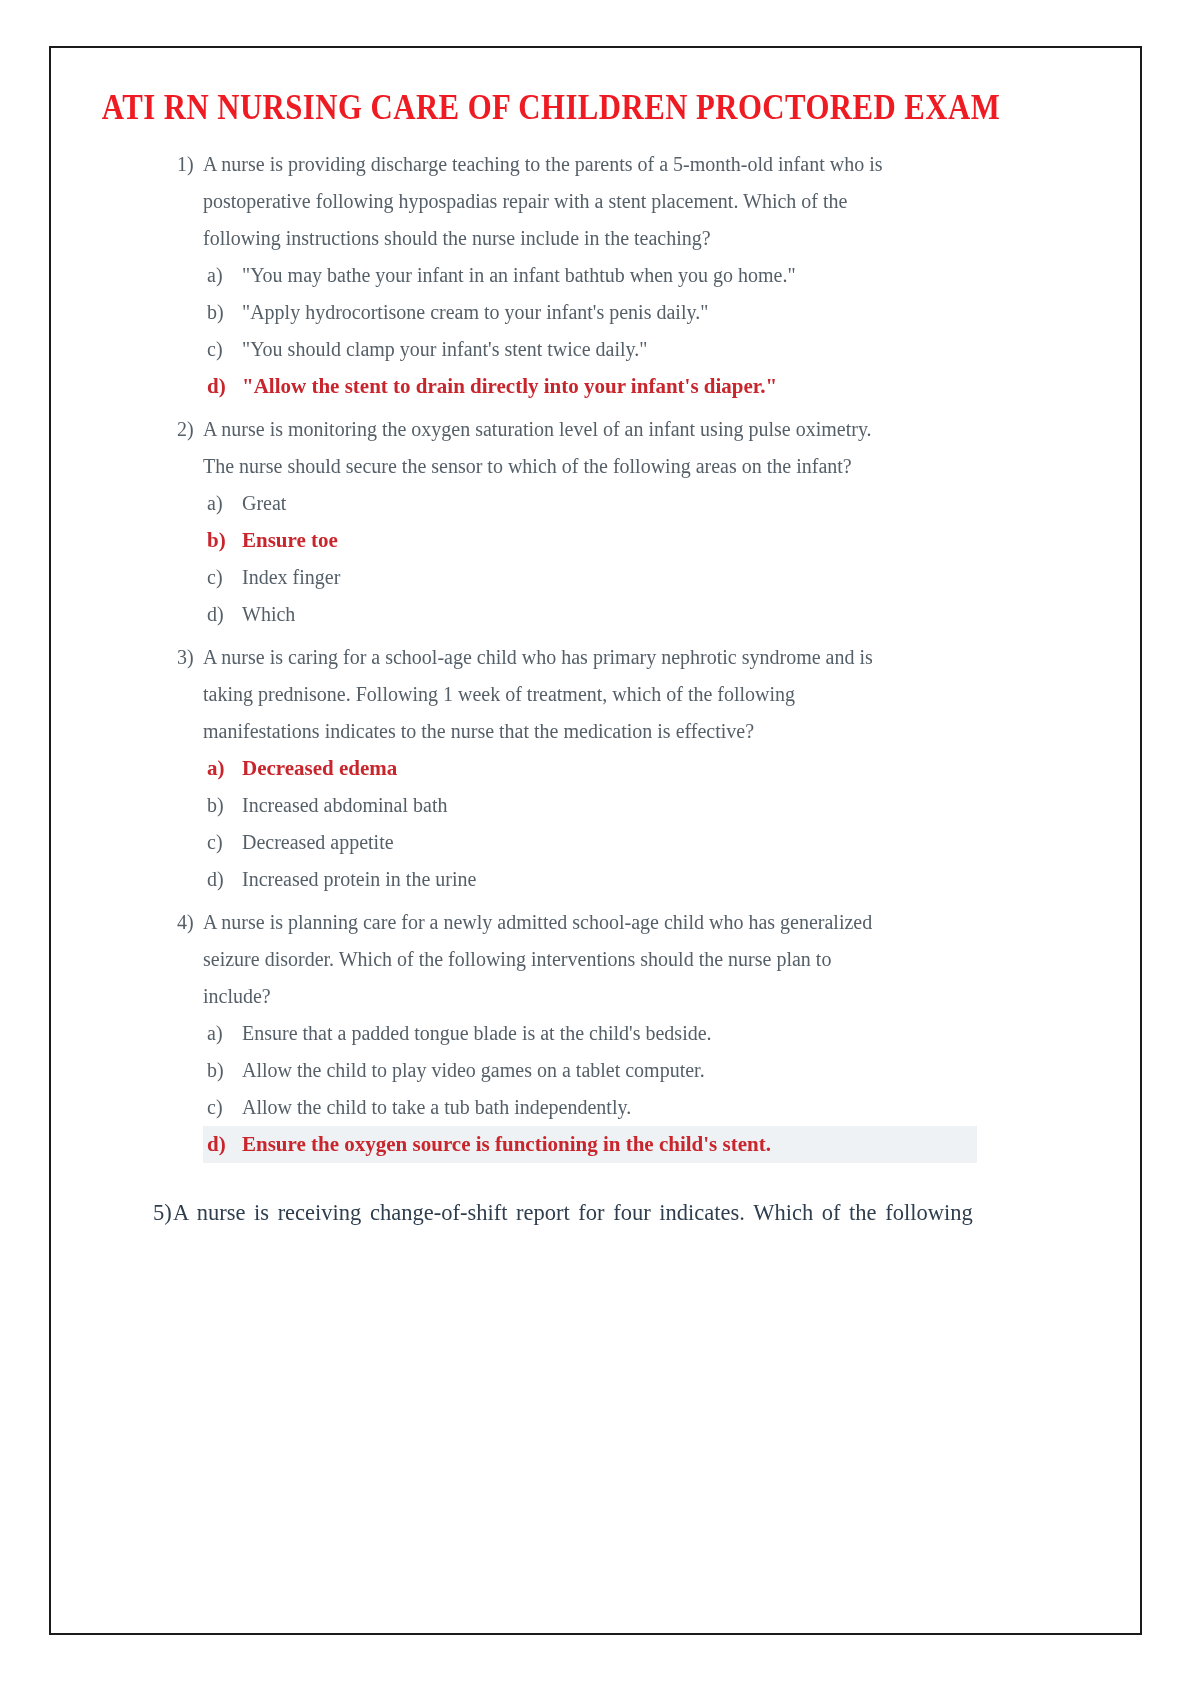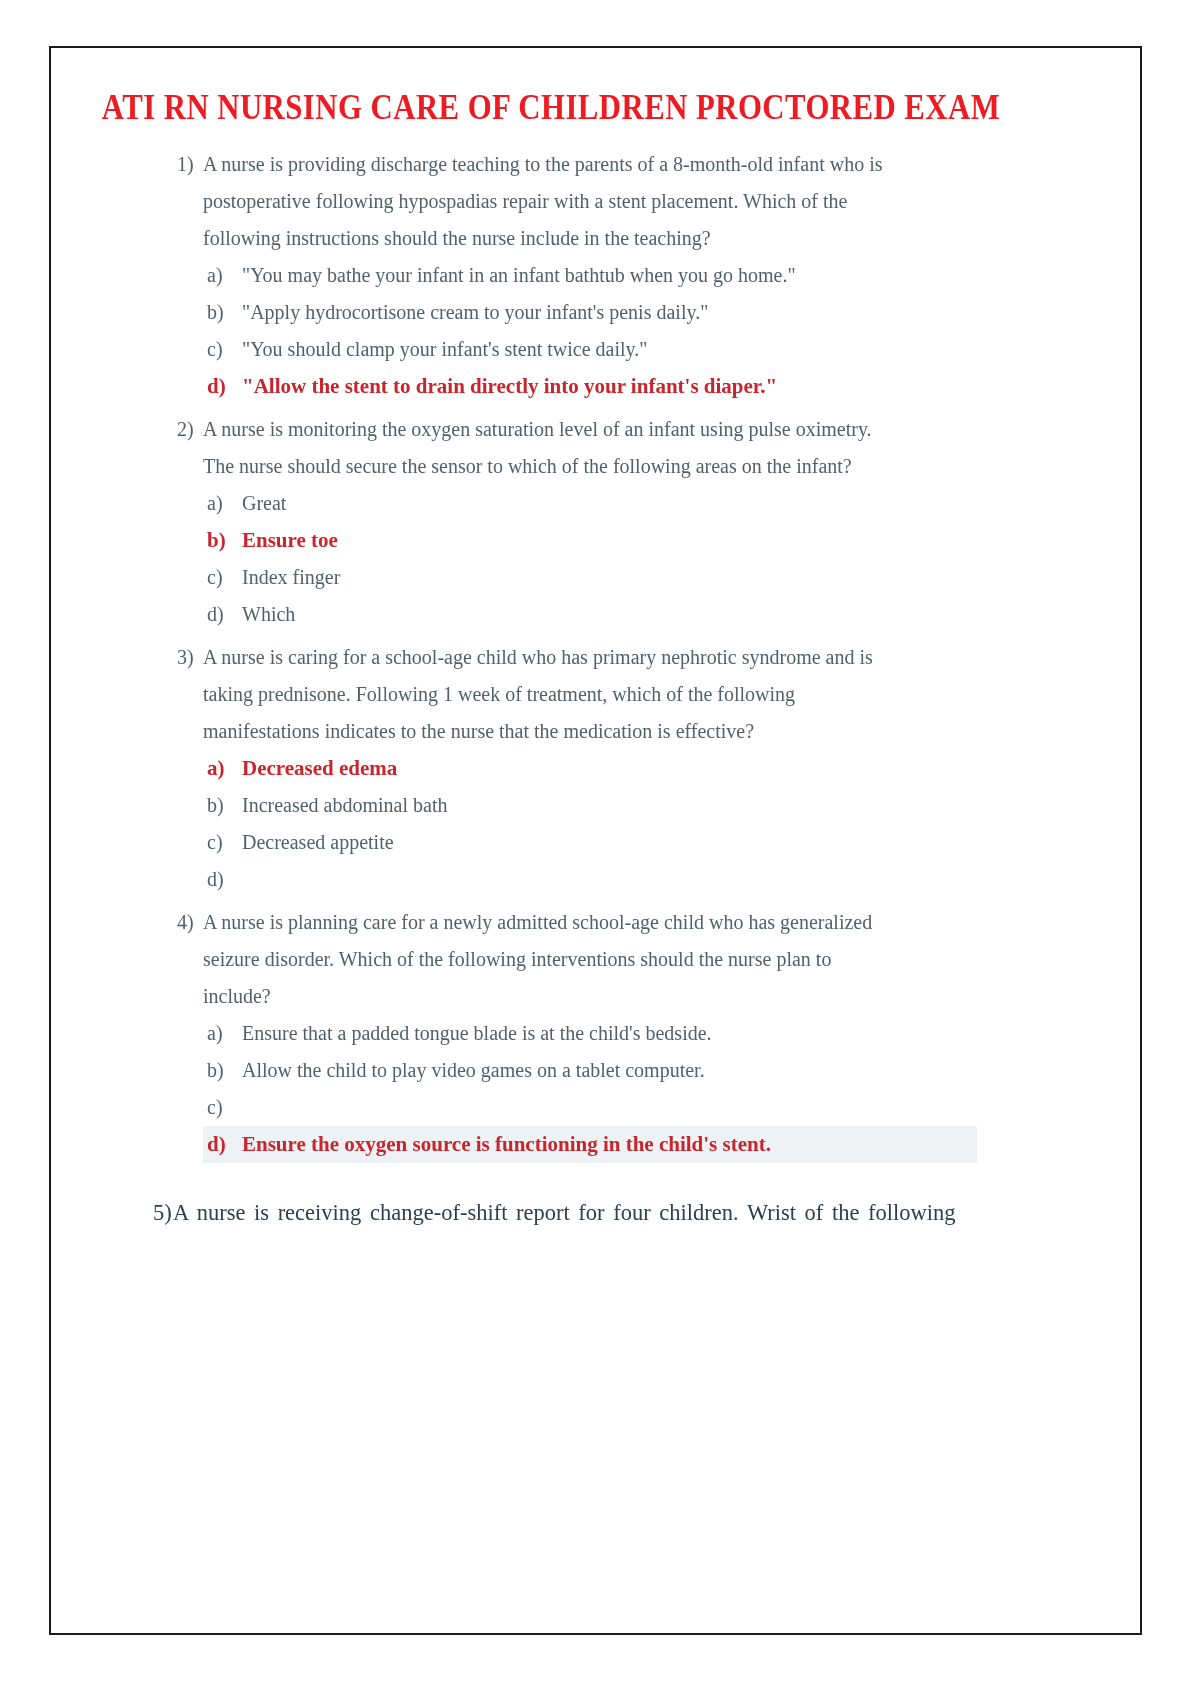--- a/index.html
+++ b/index.html
@@ -77,21 +77,21 @@
 
 <div class="page-border"></div>
 
 <div class="title">ATI RN NURSING CARE OF CHILDREN PROCTORED EXAM</div>
 
 <div class="questions">
 
   <div class="q">
     <span class="qnum">1)</span>
     <div class="qbody">
-      <div class="stem">A nurse is providing discharge teaching to the parents of a 8-month-old infant who is
+      <div class="stem">A nurse is providing discharge teaching to the parents of a 5-month-old infant who is
 postoperative following hypospadias repair with a stent placement. Which of the
 following instructions should the nurse include in the teaching?</div>
       <div class="opt">
         <span class="letter">a)</span>
         <span class="otext">"You may bathe your infant in an infant bathtub when you go home."</span>
       </div>
       <div class="opt">
         <span class="letter">b)</span>
         <span class="otext">"Apply hydrocortisone cream to your infant's penis daily."</span>
       </div>
@@ -143,48 +143,50 @@
       <div class="opt">
         <span class="letter">b)</span>
         <span class="otext">Increased abdominal bath</span>
       </div>
       <div class="opt">
         <span class="letter">c)</span>
         <span class="otext">Decreased appetite</span>
       </div>
       <div class="opt">
         <span class="letter">d)</span>
+        <span class="otext">Increased protein in the urine</span>
       </div>
     </div>
   </div>
 
   <div class="q">
     <span class="qnum">4)</span>
     <div class="qbody">
       <div class="stem">A nurse is planning care for a newly admitted school-age child who has generalized
 seizure disorder. Which of the following interventions should the nurse plan to
 include?</div>
       <div class="opt">
         <span class="letter">a)</span>
         <span class="otext">Ensure that a padded tongue blade is at the child's bedside.</span>
       </div>
       <div class="opt">
         <span class="letter">b)</span>
         <span class="otext">Allow the child to play video games on a tablet computer.</span>
       </div>
       <div class="opt">
         <span class="letter">c)</span>
+        <span class="otext">Allow the child to take a tub bath independently.</span>
       </div>
       <div class="opt band red">
         <span class="letter">d)</span>
         <span class="otext">Ensure the oxygen source is functioning in the child's stent.</span>
       </div>
     </div>
   </div>
 
 </div>
 
 <div class="q5">
   <span class="qnum">5)</span>
   <div class="qbody">
-    <div class="line1">A nurse is receiving change-of-shift report for four children. Wrist of the following</div>
+    <div class="line1">A nurse is receiving change-of-shift report for four indicates. Which of the following</div>
   </div>
 </div>
 
 </body></html>

